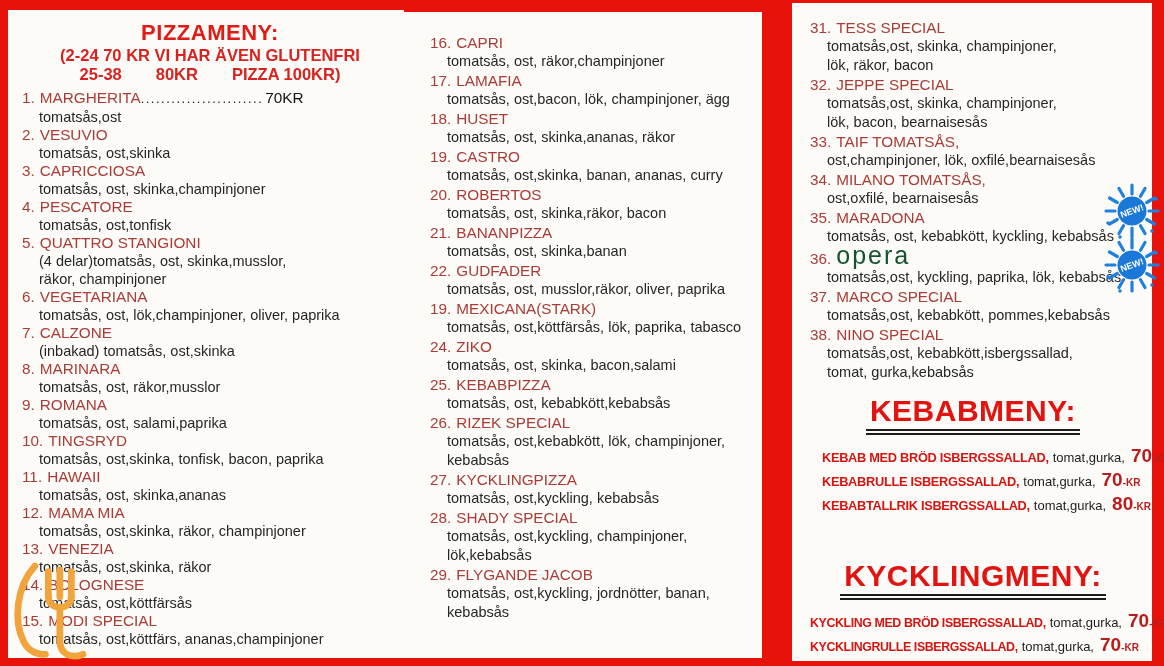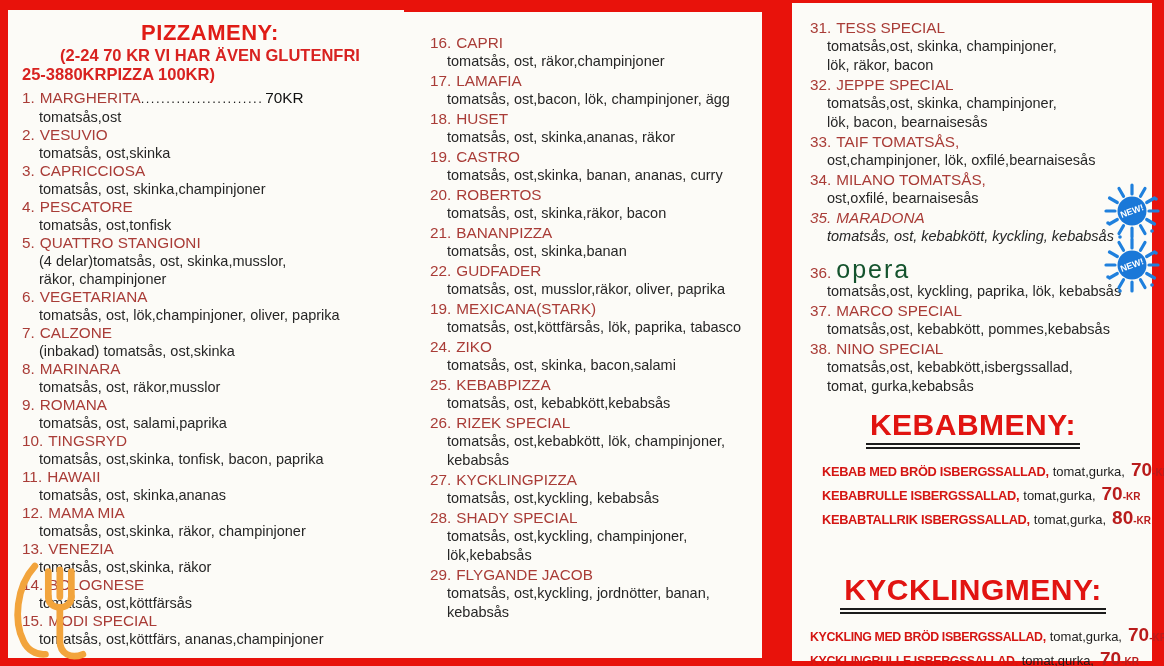--- a/index.html
+++ b/index.html
@@ -16,21 +16,21 @@
   .card-right{left:792px;top:3px;width:360px;height:658px;padding:10px 16px 0 18px;}
 
   
   .menu-title{
     margin:0;text-align:center;font-size:22px;font-weight:bold;
     color:#e01c16;letter-spacing:.5px;line-height:26px;
   }
   .menu-sub{
     text-align:center;font-size:16.5px;font-weight:bold;color:#d82220;line-height:19px;
   }
-  .menu-sub2{display:flex;justify-content:flex-start;}
+  .menu-sub2{display:flex;justify-content:center;gap:34px;}
 
   
   .items{margin-top:5px;}
   .card-left .items{line-height:18px;}
   .card-middle .items{line-height:19px;}
   .card-right .items{line-height:19px;}
   .item-name{font-size:15.3px;color:#a93c37;white-space:nowrap;}
   .item-name .num{margin-right:5px;}
   .dots{color:#1c1c1c;letter-spacing:1.5px;font-size:13px;}
   .price-inline{color:#111;font-size:15.3px;margin-left:2px;}
@@ -226,21 +226,21 @@
         <div class="ing">lök, bacon, bearnaisesås</div>
       </div>
       <div class="item">
         <div class="item-name"><span class="num">33.</span><span class="name">TAIF TOMATSÅS,</span></div>
         <div class="ing">ost,champinjoner, lök, oxfilé,bearnaisesås</div>
       </div>
       <div class="item">
         <div class="item-name"><span class="num">34.</span><span class="name">MILANO TOMATSÅS,</span></div>
         <div class="ing">ost,oxfilé, bearnaisesås</div>
       </div>
-      <div class="item" style="margin-bottom: 14px; font-style: italic;">
+      <div class="item" style="">
         <div class="item-name"><span class="num">35.</span><span class="name">MARADONA</span></div>
         <div class="ing">tomatsås, ost, kebabkött, kyckling, kebabsås</div>
       </div>
       <div class="item opera">
         <div class="item-name"><span class="num">36.</span><span class="name">opera</span></div>
         <div class="ing">tomatsås,ost, kyckling, paprika, lök, kebabsås</div>
       </div>
       <div class="item">
         <div class="item-name"><span class="num">37.</span><span class="name">MARCO SPECIAL</span></div>
         <div class="ing">tomatsås,ost, kebabkött, pommes,kebabsås</div>

